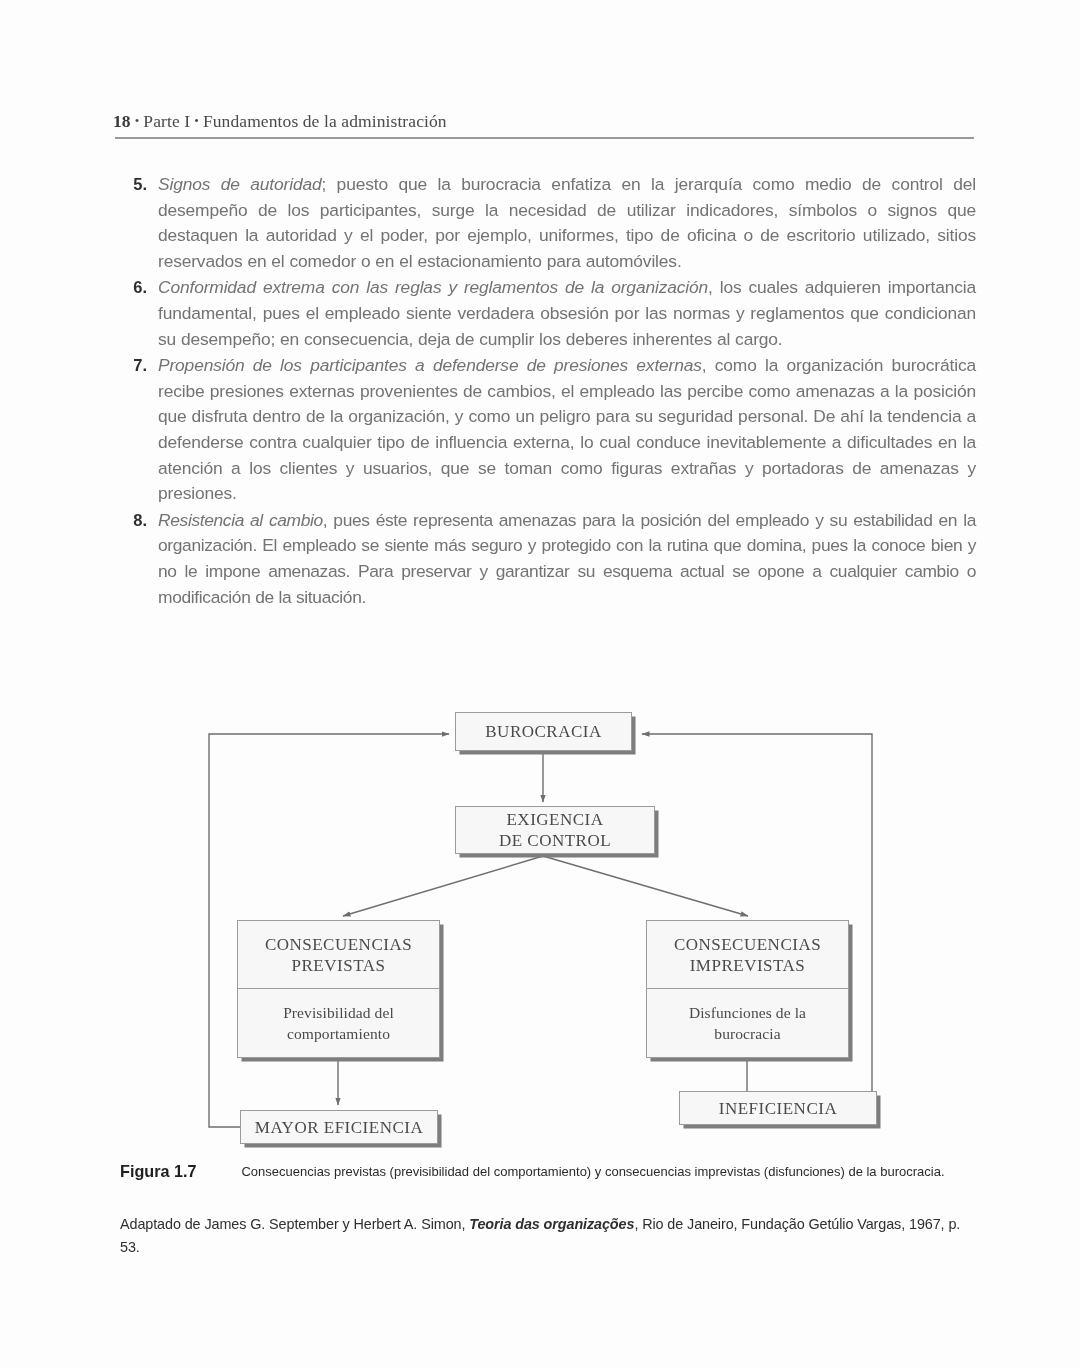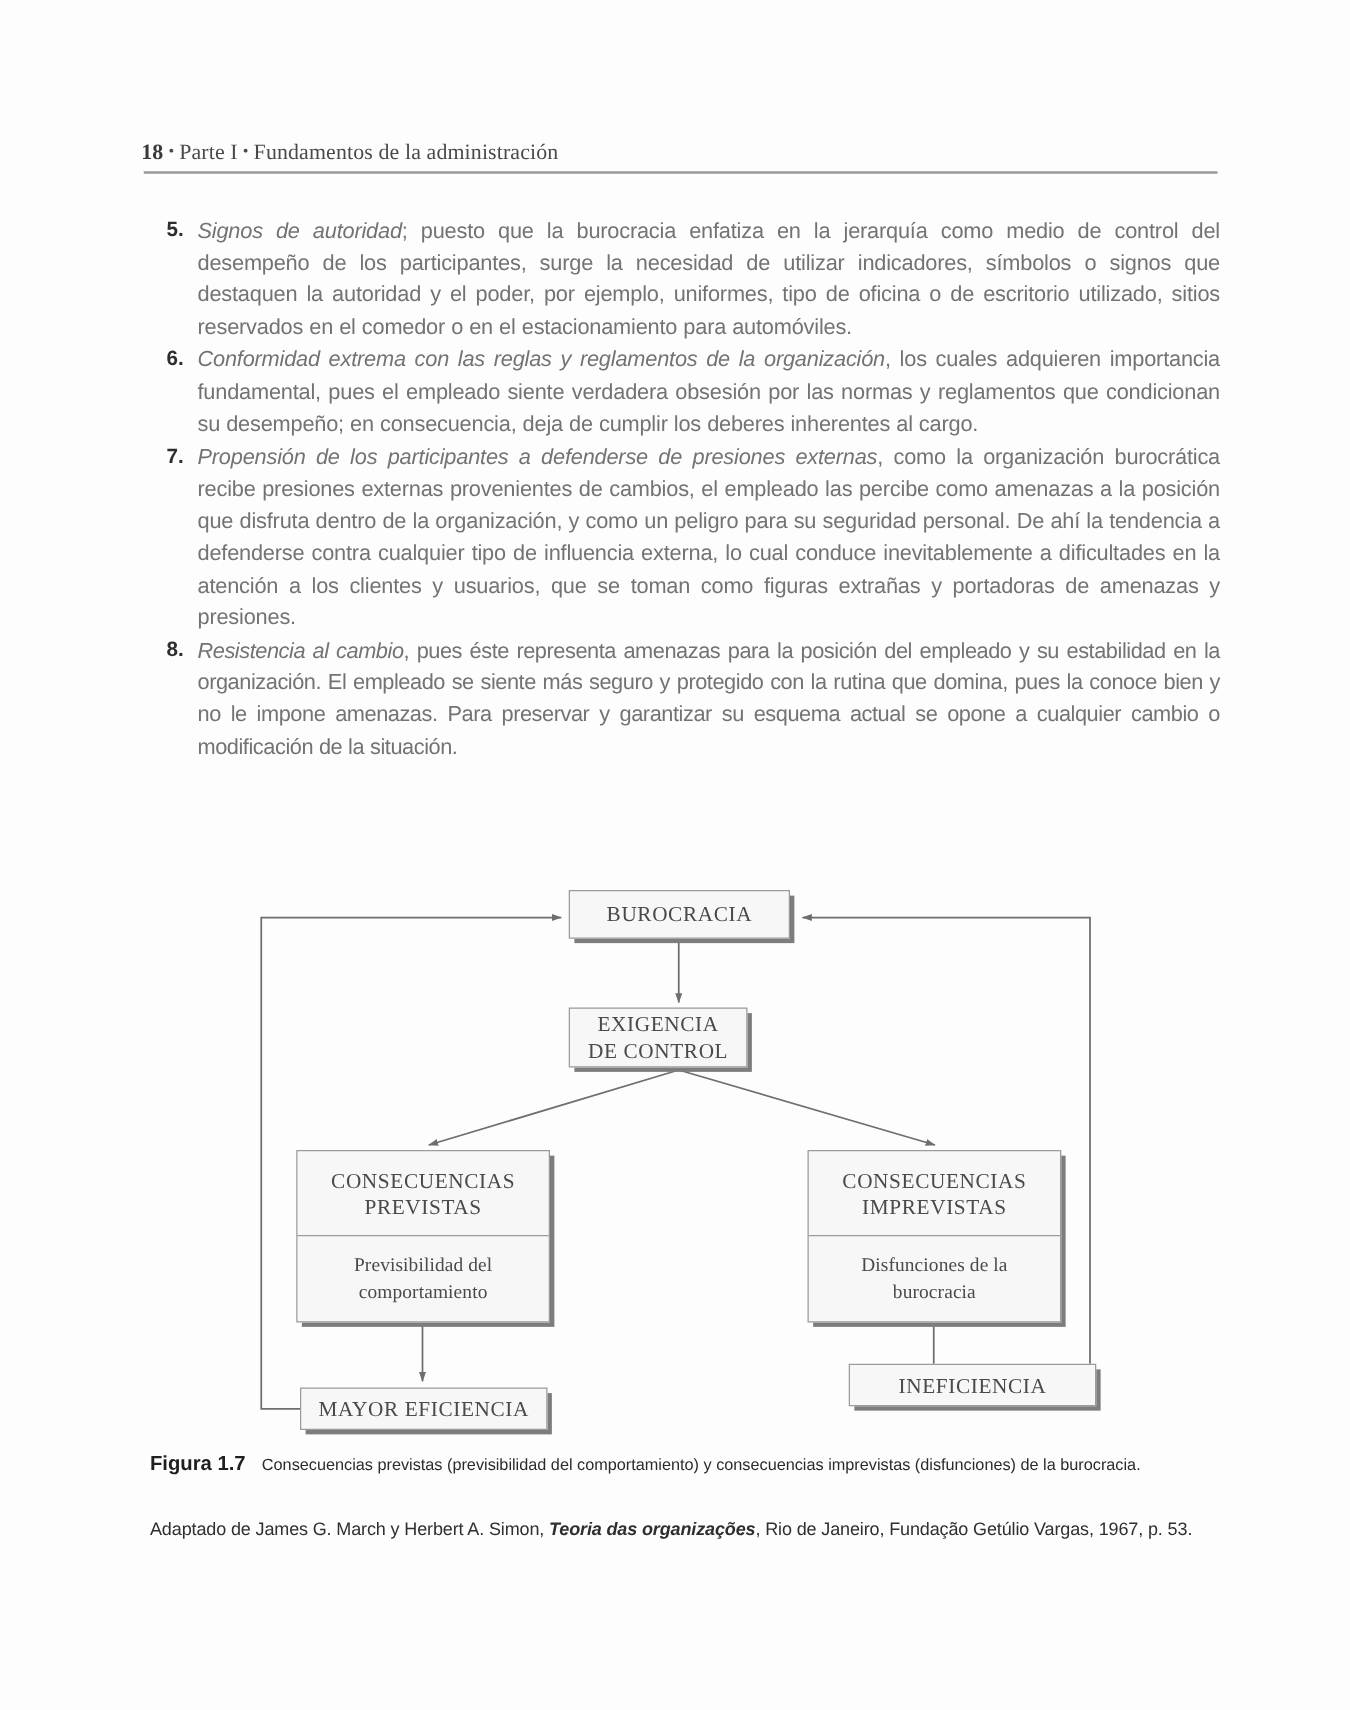--- a/index.html
+++ b/index.html
@@ -142,20 +142,21 @@
   .caption {
     position: absolute;
     left: 120px;
     top: 1160px;
     width: 855px;
     font-family: "Liberation Sans", sans-serif;
   }
   .cap-row {
     display: flex;
     align-items: flex-end;
+    gap: 32px;
   }
   .cap-label {
     flex: 0 0 auto;
     font-weight: 700;
     font-size: 16.2px;
     color: #1f1f1f;
     padding-right: 13px;
     line-height: 23px;
     white-space: nowrap;
   }
@@ -233,21 +234,21 @@
 
       <path d="M338,361 L338,405" fill="none" stroke="#6e6e6e" stroke-width="1.4" marker-end="url(#ah)"></path>
 
       <path d="M747,361 L747,405" fill="none" stroke="#6e6e6e" stroke-width="1.4" marker-end="url(#ah)"></path>
     </svg>
 
     <div class="dbox" style="left:455px; top:12px; width:177px; height:39px;">
       <div class="cap">BUROCRACIA</div>
     </div>
 
-    <div class="dbox" style="left:455px; top:106px; width:143px; height:48px;">
+    <div class="dbox" style="left:455px; top:106px; width:200px; height:48px;">
       <div class="cap">EXIGENCIA</div>
       <div class="cap">DE CONTROL</div>
     </div>
 
     <div class="dbox split" style="left:237px; top:220px; width:203px; height:138px;">
       <div class="half-top">
         <div>
           <div class="cap">CONSECUENCIAS</div>
           <div class="cap">PREVISTAS</div>
         </div>
@@ -285,15 +286,15 @@
 
   </div>
 
   <div class="caption">
     <div class="cap-row">
       <div class="cap-label">Figura 1.7</div>
       <div class="cap-text">Consecuencias previstas (previsibilidad del comportamiento) y consecuencias imprevistas (disfunciones) de la burocracia.</div>
     </div>
   </div>
 
-  <div class="source"><span>Adaptado de James G. March y Herbert A. Simon, </span><em>Teoria das organizações</em><span>, Rio de Janeiro, Fundação Getúlio Vargas, 1967, p. 53.</span></div>
+  <div class="source"><span>Adaptado de James G. September y Herbert A. Simon, </span><em>Teoria das organizações</em><span>, Rio de Janeiro, Fundação Getúlio Vargas, 1967, p. 53.</span></div>
 
 </div>
 
 </body></html>

